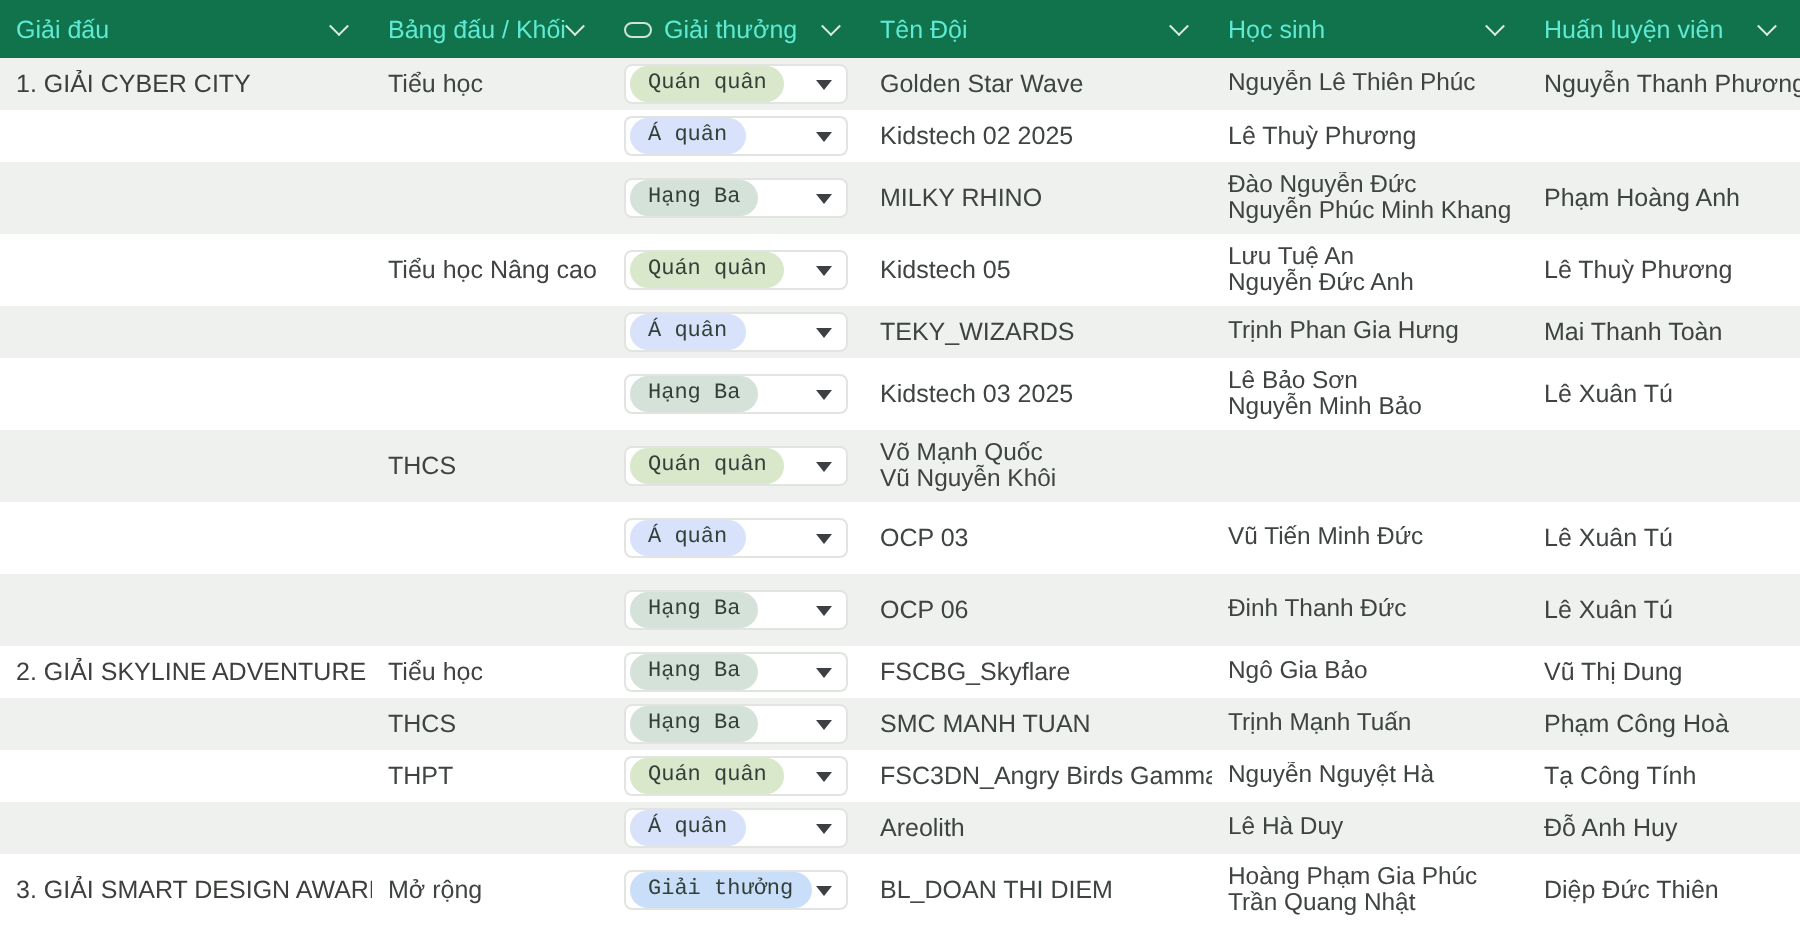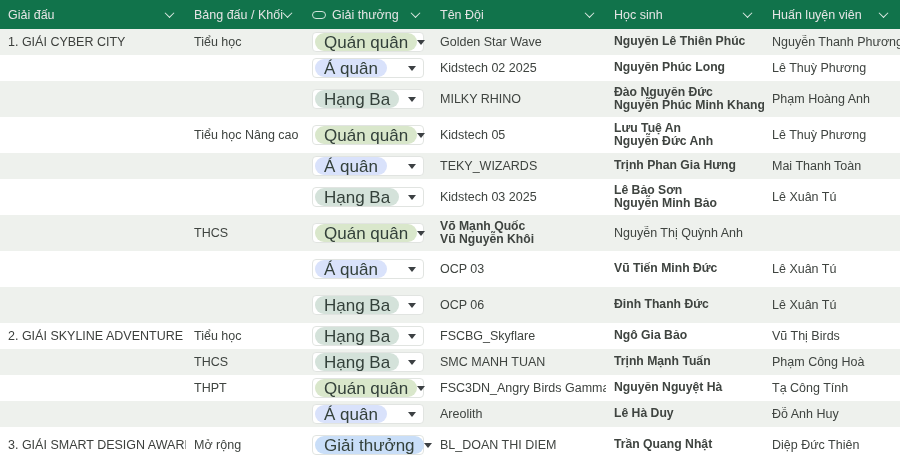--- a/index.html
+++ b/index.html
@@ -14,21 +14,21 @@
 
   
   .hrow {
     display: grid;
     grid-template-columns: 186px 118px 128px 174px 158px 136px;
     height: 29px;
     background: #11734b;
   }
   .hcell {
     display: flex; align-items: center;
-    color: #e5e5e5; font-size: 12.5px; font-weight: 500;
+    color: #5eead4; font-size: 12.5px; font-weight: 500;
     padding: 0 13px 0 8px; height: 100%; overflow: hidden; white-space: nowrap;
     cursor: default;
   }
   .chev {
     margin-left: auto; flex: 0 0 auto;
     width: 7px; height: 7px;
     border-right: 1.6px solid #ddeae4;
     border-bottom: 1.6px solid #ddeae4;
     transform: rotate(45deg) translate(-1px,-1px);
   }
@@ -48,39 +48,40 @@
     height: 26px;
     background: #ffffff;
   }
   .row.tall { height: 36px; }
   .row.shaded { background: #eef1ed; }
   .cell {
     padding: 0 8px; font-size: 12.5px;
     overflow: hidden; white-space: nowrap;
     line-height: 15px;
   }
-  .c-students { line-height: 13.5px; font-size: 12.2px; font-weight: bold; }
+  .c-students { line-height: 13.5px; font-size: 12.2px; }
   .c-tournament { color: #3c3f3c; }
 
   
   .dd {
     display: flex; align-items: center; justify-content: space-between;
     width: 112px; height: 20px;
     background: #ffffff;
     border: 1px solid #e1e4e1;
     border-radius: 4px;
     padding: 0 7px 0 2px;
     cursor: pointer;
   }
   .pill {
     border-radius: 10px;
     padding: 1.5px 9px;
-    font-size: 17px;
+    font-size: 11px;
     color: #33403a;
     white-space: nowrap;
+    font-family: Liberation Mono, monospace;
   }
   .caret {
     flex: 0 0 auto;
     width: 0; height: 0;
     border-left: 4px solid transparent;
     border-right: 4px solid transparent;
     border-top: 5px solid #3c4043;
   }
 </style>
 </head>
@@ -136,23 +137,20 @@
   <div class="row">
     <div class="cell c-tournament"></div>
     <div class="cell c-division"></div>
     <div class="cell c-award">
       <div class="dd">
         <span class="pill" style="background: rgb(217, 226, 251);">Á quân</span>
         <span class="caret"></span>
       </div>
     </div>
     <div class="cell c-team">Kidstech 02 2025</div>
-    <div class="cell c-students">
-          <div>Nguyễn Phúc Long</div>
-        </div>
     <div class="cell c-coach">Lê Thuỳ Phương</div>
   </div>
 
   <div class="row shaded tall">
     <div class="cell c-tournament"></div>
     <div class="cell c-division"></div>
     <div class="cell c-award">
       <div class="dd">
         <span class="pill" style="background: rgb(212, 226, 218);">Hạng Ba</span>
         <span class="caret"></span>
@@ -222,21 +220,20 @@
     <div class="cell c-award">
       <div class="dd">
         <span class="pill" style="background: rgb(217, 231, 203);">Quán quân</span>
         <span class="caret"></span>
       </div>
     </div>
     <div class="cell c-students">
           <div>Võ Mạnh Quốc</div>
           <div>Vũ Nguyễn Khôi</div>
         </div>
-    <div class="cell c-coach">Nguyễn Thị Quỳnh Anh</div>
   </div>
 
   <div class="row tall">
     <div class="cell c-tournament"></div>
     <div class="cell c-division"></div>
     <div class="cell c-award">
       <div class="dd">
         <span class="pill" style="background: rgb(217, 226, 251);">Á quân</span>
         <span class="caret"></span>
       </div>
@@ -270,21 +267,21 @@
     <div class="cell c-award">
       <div class="dd">
         <span class="pill" style="background: rgb(212, 226, 218);">Hạng Ba</span>
         <span class="caret"></span>
       </div>
     </div>
     <div class="cell c-team">FSCBG_Skyflare</div>
     <div class="cell c-students">
           <div>Ngô Gia Bảo</div>
         </div>
-    <div class="cell c-coach">Vũ Thị Birds</div>
+    <div class="cell c-coach">Vũ Thị Dung</div>
   </div>
 
   <div class="row shaded">
     <div class="cell c-tournament"></div>
     <div class="cell c-division">THCS</div>
     <div class="cell c-award">
       <div class="dd">
         <span class="pill" style="background: rgb(212, 226, 218);">Hạng Ba</span>
         <span class="caret"></span>
       </div>
@@ -332,18 +329,19 @@
     <div class="cell c-tournament">3. GIẢI SMART DESIGN AWARD</div>
     <div class="cell c-division">Mở rộng</div>
     <div class="cell c-award">
       <div class="dd">
         <span class="pill" style="background: rgb(201, 222, 248);">Giải thưởng</span>
         <span class="caret"></span>
       </div>
     </div>
     <div class="cell c-team">BL_DOAN THI DIEM</div>
     <div class="cell c-students">
+          <div>Hoàng Phạm Gia Phúc</div>
           <div>Trần Quang Nhật</div>
         </div>
     <div class="cell c-coach">Diệp Đức Thiên</div>
   </div>
 </div>
 </div>
 
 </body></html>

